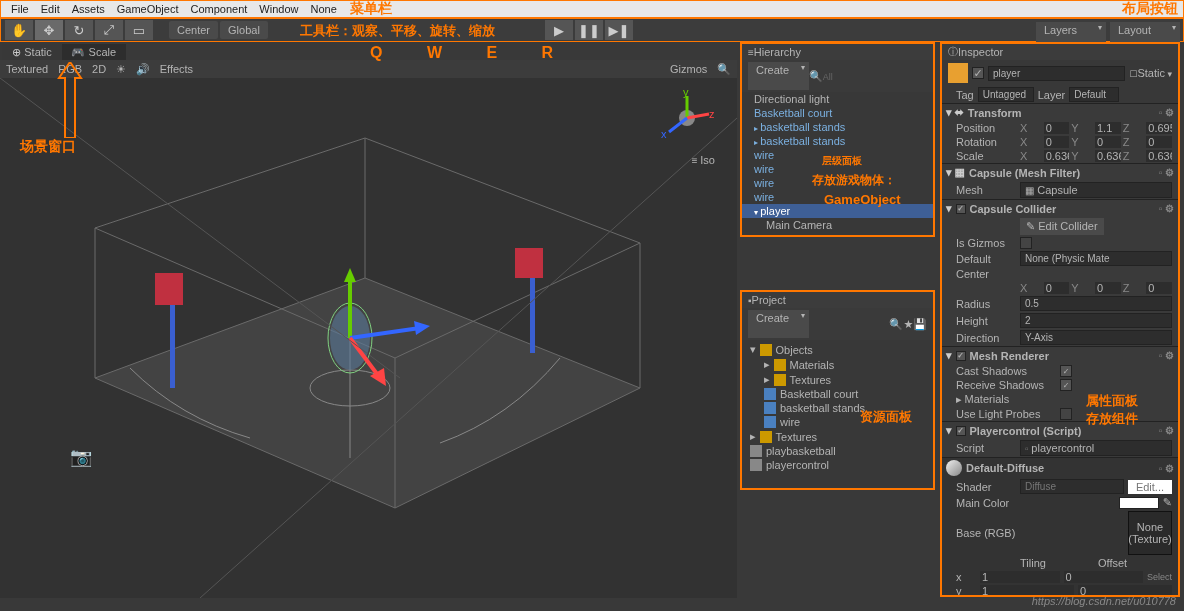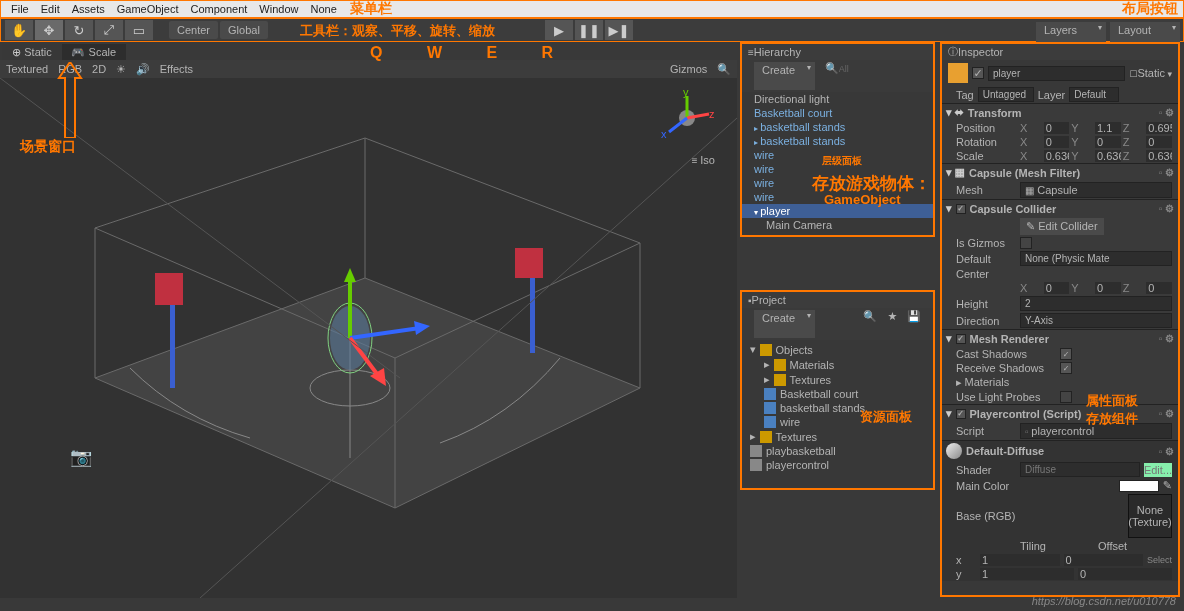--- a/index.html
+++ b/index.html
@@ -17,21 +17,21 @@
 
 .tabs { height:18px; background:#393939; display:flex; align-items:flex-end; padding-left:2px; }
 .tab { background:#2d2d2d; padding:2px 10px; height:16px; color:#999; }
 .tab.active { background:#383838; color:#ccc; }
 .scene-ctrl { height:18px; background:#3c3c3c; display:flex; align-items:center; padding:0 6px; gap:10px; font-size:10px; }
 
 .scene-view { position:absolute; left:0; top:78px; width:737px; height:520px; background:#323232; overflow:hidden; }
 
 .panel { background:#383838; position:absolute; border:2px solid #ff7700; }
 .panel-hdr { background:#3c3c3c; height:16px; padding:1px 6px; font-size:10px; display:flex; align-items:center; }
-.panel-sub { background:#3a3a3a; padding:2px 12px; font-size:10px; display:flex; gap:10px; }
+.panel-sub { background:#3a3a3a; padding:2px 6px; font-size:10px; display:flex; align-items:center; gap:0; }
 .h-list { padding:0; }
 .h-item { padding:1px 12px; color:#7bb0e0; font-size:11px; }
 .h-item.plain { color:#b4b4b4; }
 .h-item.sel { background:#3e5f96; color:#fff; }
 .h-item.exp::before { content:"▸ "; font-size:8px; }
 .h-item.expdown::before { content:"▾ "; font-size:8px; }
 
 .tree-item { padding:1px 4px; display:flex; align-items:center; gap:4px; color:#b4b4b4; }
 .tree-item .ico { width:12px; height:12px; display:inline-block; }
 .folder { background:#c90; }
@@ -323,20 +323,24 @@
             <span class="lbl">Y</span>
             <span class="val">0</span>
           </span>
           <span>
             <span class="lbl">Z</span>
             <span class="val">0</span>
           </span>
         </div>
       </div>
     <div class="insp-row">
+        <label>Radius</label>
+        <span class="field">0.5</span>
+      </div>
+    <div class="insp-row">
         <label>Height</label>
         <span class="field">2</span>
       </div>
     <div class="insp-row">
         <label>Direction</label>
         <span class="field">Y-Axis</span>
       </div>
   </div>
 
   <div class="insp-sec">
@@ -368,21 +372,21 @@
 
   <div class="insp-sec" style="background:#333">
     <div class="insp-hdr">
         <span style="width:16px;height:16px;border-radius:50%;background:linear-gradient(135deg,#eee,#888)"></span> 
         <span>Default-Diffuse</span>
         <span class="gear">▫ ⚙</span>
       </div>
     <div class="insp-row" style="color:#777">
         <label>Shader</label>
         <span class="field" style="color:#777">Diffuse</span>
-        <span style="background:#86efac;padding:1px 0;color:#777">Edit...</span>
+        <span style="background:#ffffff;padding:1px 8px;color:#777">Edit...</span>
       </div>
     <div class="insp-row" style="color:#888">
         <label style="flex-basis:80px">Main Color</label>
         <span style="margin-left:auto;width:40px;height:12px;background:#fff;border:1px solid #222"></span>
         <span>✎</span>
       </div>
     <div class="insp-row" style="color:#888">
         <label style="flex-basis:80px">Base (RGB)</label>
       <div style="margin-left:auto;width:44px;height:44px;background:#2a2a2a;border:1px solid #111;display:flex;flex-direction:column;align-items:center;justify-content:center;font-size:8px;color:#666">
           <span>None</span>
@@ -410,18 +414,18 @@
 
 <div class="annot" style="left:350px;top:0">菜单栏</div>
 <div class="annot" style="right:6px;top:0">布局按钮</div>
 <div class="annot" style="left:300px;top:22px;font-size:13px">工具栏：观察、平移、旋转、缩放</div>
 <div class="annot ann-qwer" style="left:370px;top:44px">Q   W   E   R</div>
 <div class="annot" style="left:20px;top:138px">场景窗口</div>
 <svg style="position:absolute;left:55px;top:62px" width="30" height="76">
     <polygon points="15,0 4,16 10,16 10,76 20,76 20,16 26,16" fill="none" stroke="#ff7700" stroke-width="2"></polygon>
   </svg>
 <div class="annot" style="left:822px;top:154px;font-size:10px">层级面板</div>
-<div class="annot" style="left:812px;top:172px;font-size:17px">存放游戏物体：</div>
+<div class="annot" style="left:812px;top:172px;font-size:12px">存放游戏物体：</div>
 <div class="annot" style="left:824px;top:192px;font-size:13px">GameObject</div>
 <div class="annot" style="left:860px;top:408px;font-size:13px">资源面板</div>
 <div class="annot" style="left:1086px;top:392px;font-size:13px">属性面板</div>
 <div class="annot" style="left:1086px;top:410px;font-size:13px">存放组件</div>
 <div style="position:absolute;right:8px;bottom:4px;color:#888;font-size:11px;font-style:italic">https://blog.csdn.net/u010778</div>
 
 </body></html>

